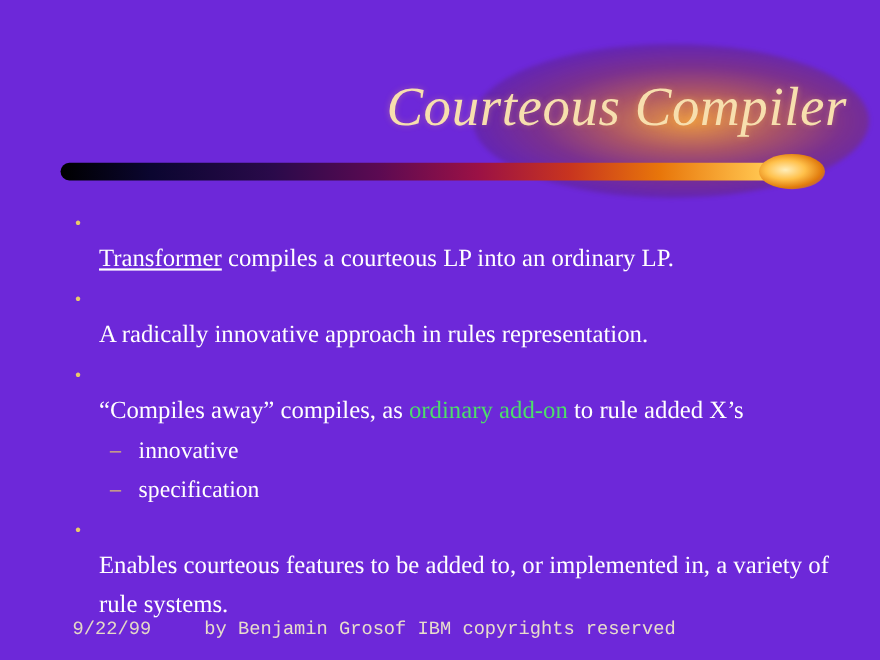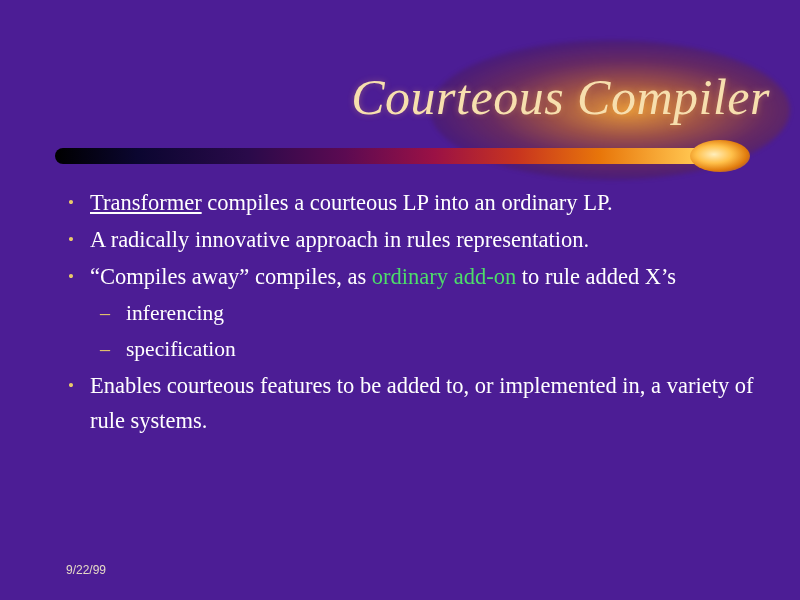--- a/index.html
+++ b/index.html
@@ -4,21 +4,21 @@
 <style>
   html, body {
     margin: 0;
     padding: 0;
     background: #000000;
   }
   #slide {
     position: relative;
     width: 800px;
     height: 600px;
-    background: #4c1d95;
+    background: #6d28d9;
     overflow: hidden;
     font-family: "Liberation Serif", serif;
   }
 
   
   #title-glow {
     position: absolute;
     left: 430px;
     top: 40px;
     width: 360px;
@@ -93,21 +93,21 @@
   .b1 .marker {
     width: 32px;
     flex: 0 0 32px;
     color: #e8c96a;
     font-size: 17px;
     line-height: 35px;
     text-align: left;
     padding-left: 10px;
     box-sizing: border-box;
   }
-  .b1 .btext { flex: 1; }
+  .b1 .btext { flex: 1; margin-top: 32px; }
 
   .b2 { font-size: 21.5px; line-height: 34px; margin-left: 42px; }
   .b2 .marker {
     width: 26px;
     flex: 0 0 26px;
     color: #e8c96a;
     font-size: 20px;
     line-height: 34px;
   }
   .b2 .btext { flex: 1; }
@@ -115,22 +115,22 @@
   .uline { text-decoration: underline; }
   .green { color: #4ddd6a; }
 
   
   #footer {
     position: absolute;
     left: 0;
     top: 563px;
     width: 652px;
     height: 24px;
-    font-family: Liberation Sans, sans-serif;
-    font-size: 12px;
+    font-family: Liberation Mono, monospace;
+    font-size: 17px;
     color: #d8cdbe;
   }
   #footer-date {
     position: absolute;
     left: 66px;
     top: 0;
     color: #e5d9c6;
   }
   #footer-center {
     position: absolute;
@@ -161,29 +161,30 @@
       <div class="bullet-row b1">
         <span class="marker">•</span>
         <span class="btext"><span>A radically innovative approach in rules representation.</span></span>
       </div>
       <div class="bullet-row b1">
         <span class="marker">•</span>
         <span class="btext"><span>“Compiles away” compiles, as </span><span class="green">ordinary add-on</span><span> to rule added X’s</span></span>
       </div>
       <div class="bullet-row b2">
         <span class="marker">–</span>
-        <span class="btext"><span>inferencing</span></span>
+        <span class="btext"><span>innovative</span></span>
       </div>
       <div class="bullet-row b2">
         <span class="marker">–</span>
         <span class="btext"><span>specification</span></span>
       </div>
       <div class="bullet-row b1">
         <span class="marker">•</span>
         <span class="btext"><span>Enables courteous features to be added to, or implemented in, a variety of rule systems.</span></span>
       </div>
     </div>
 
   <div id="footer">
     <div id="footer-date">9/22/99</div>
+    <div id="footer-center">by Benjamin Grosof   IBM   copyrights reserved</div>
   </div>
 
 </div>
 
 </body></html>

